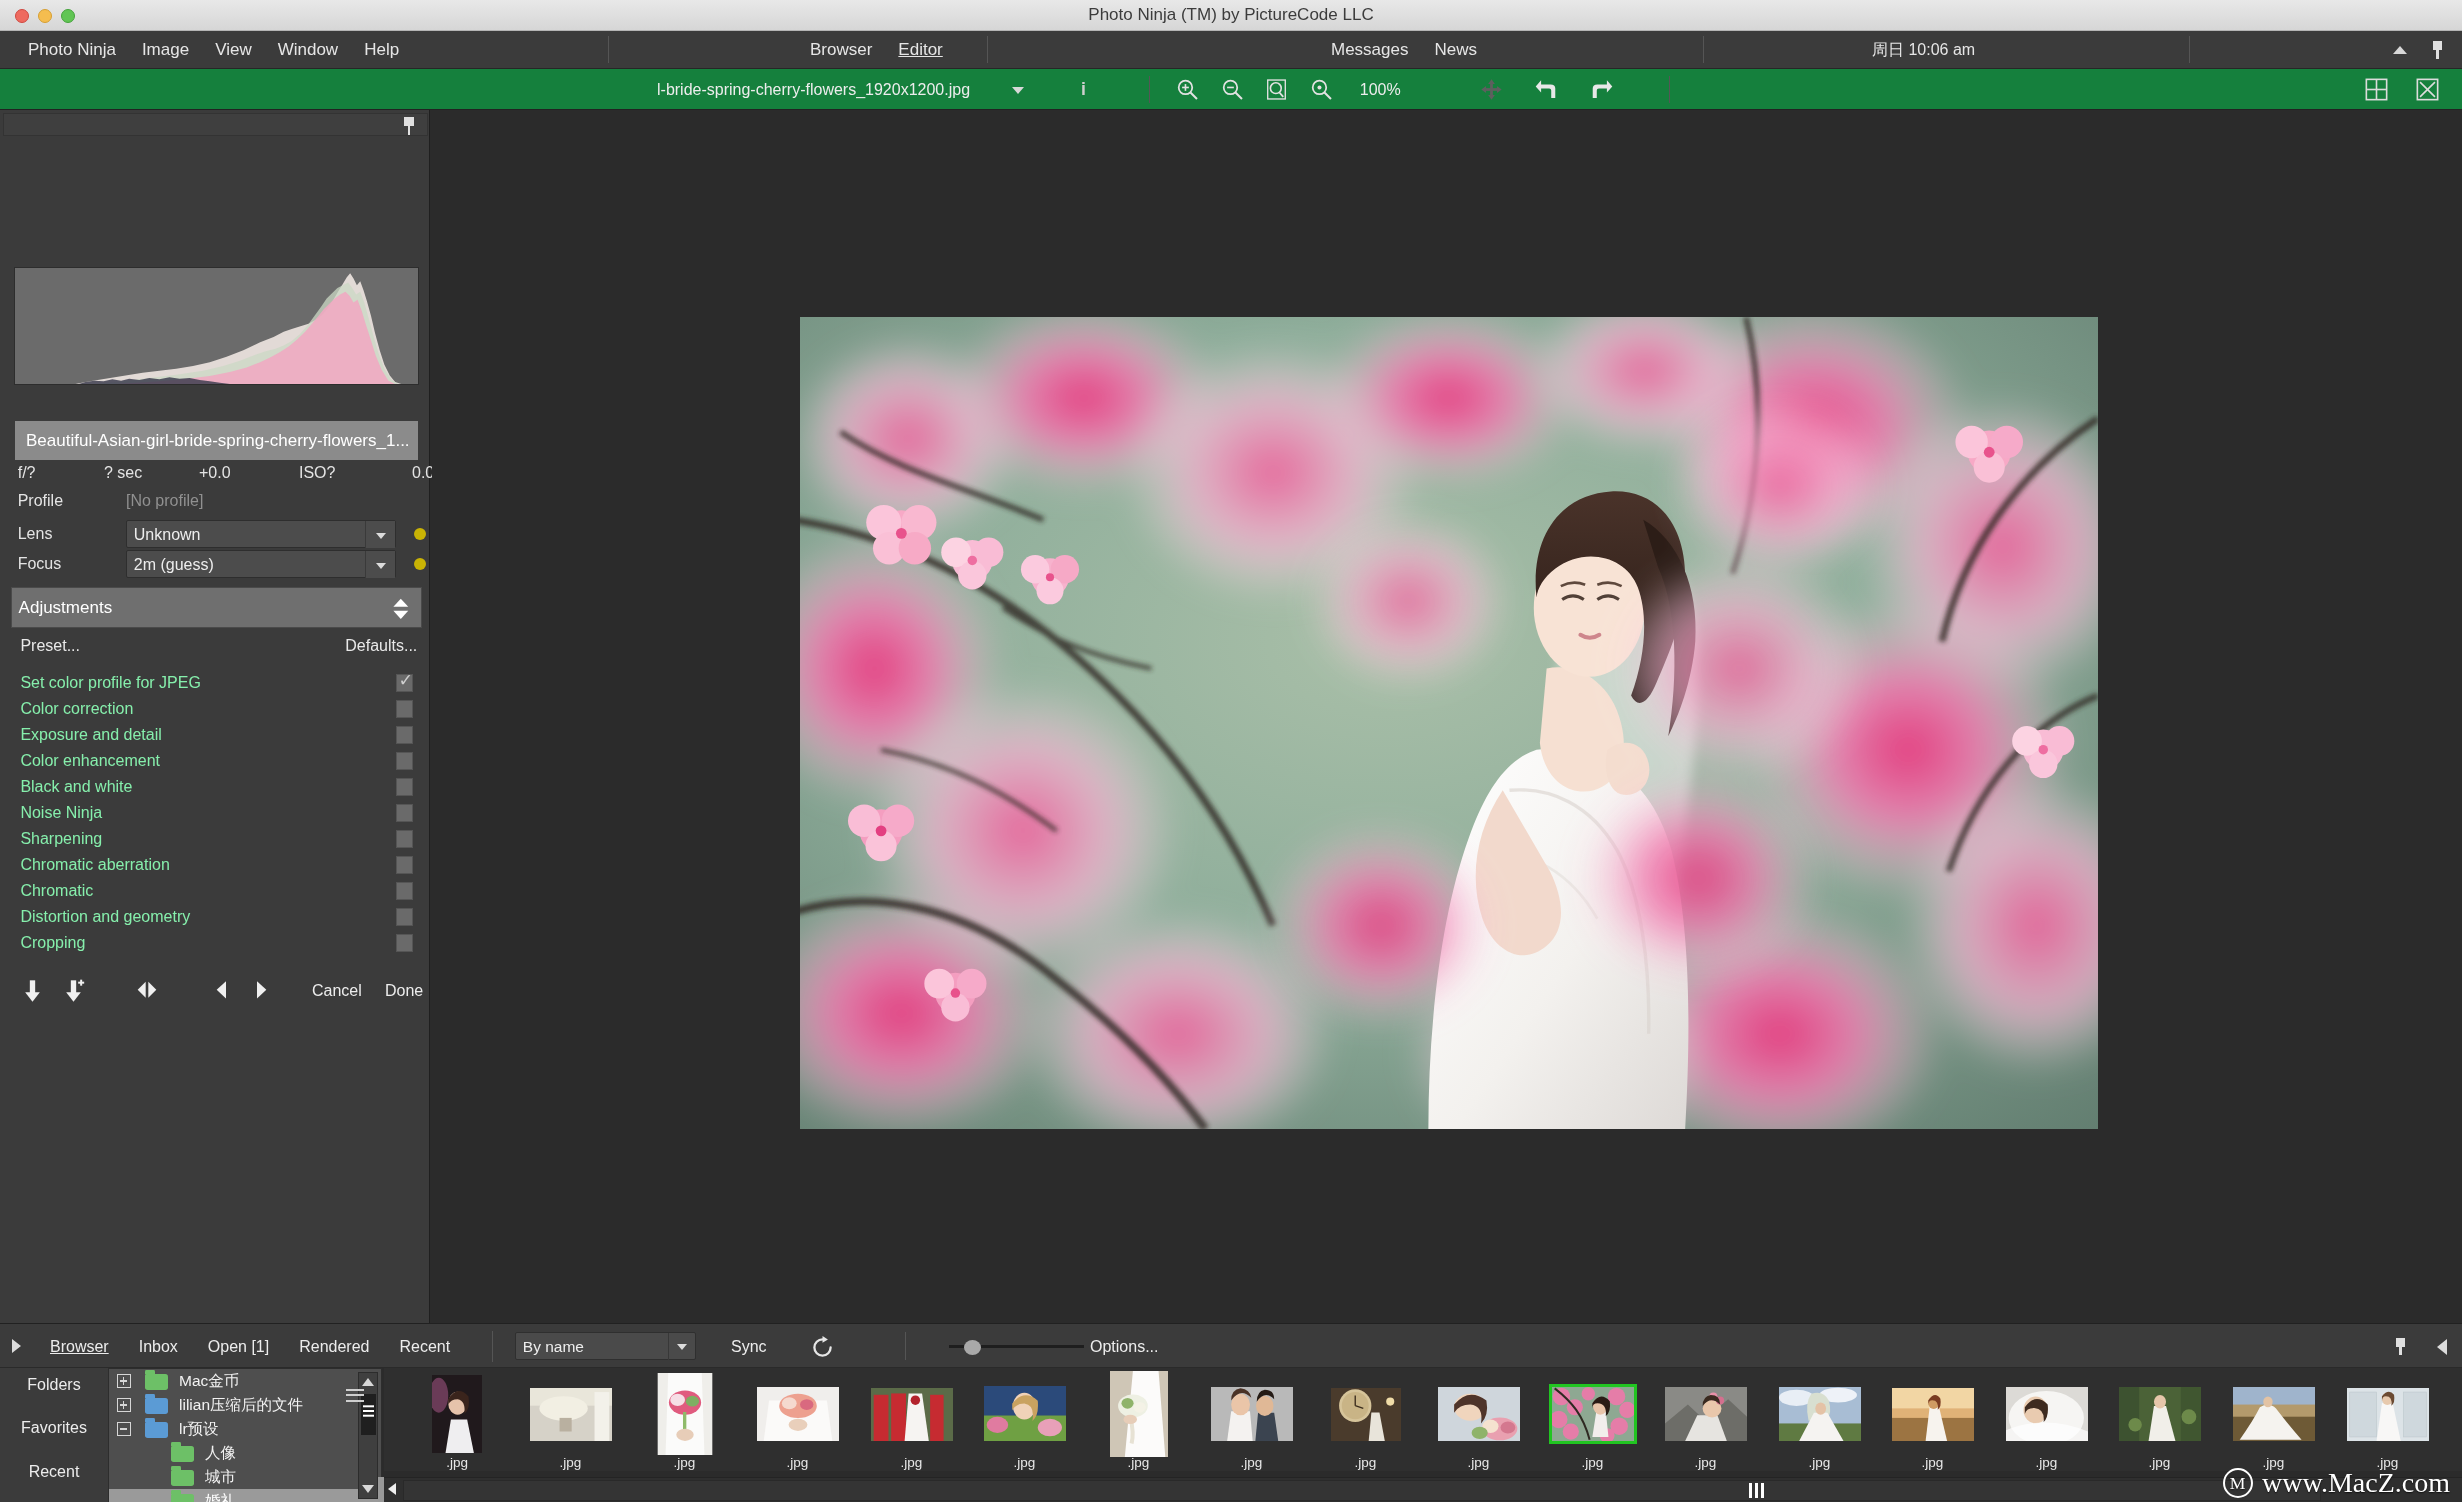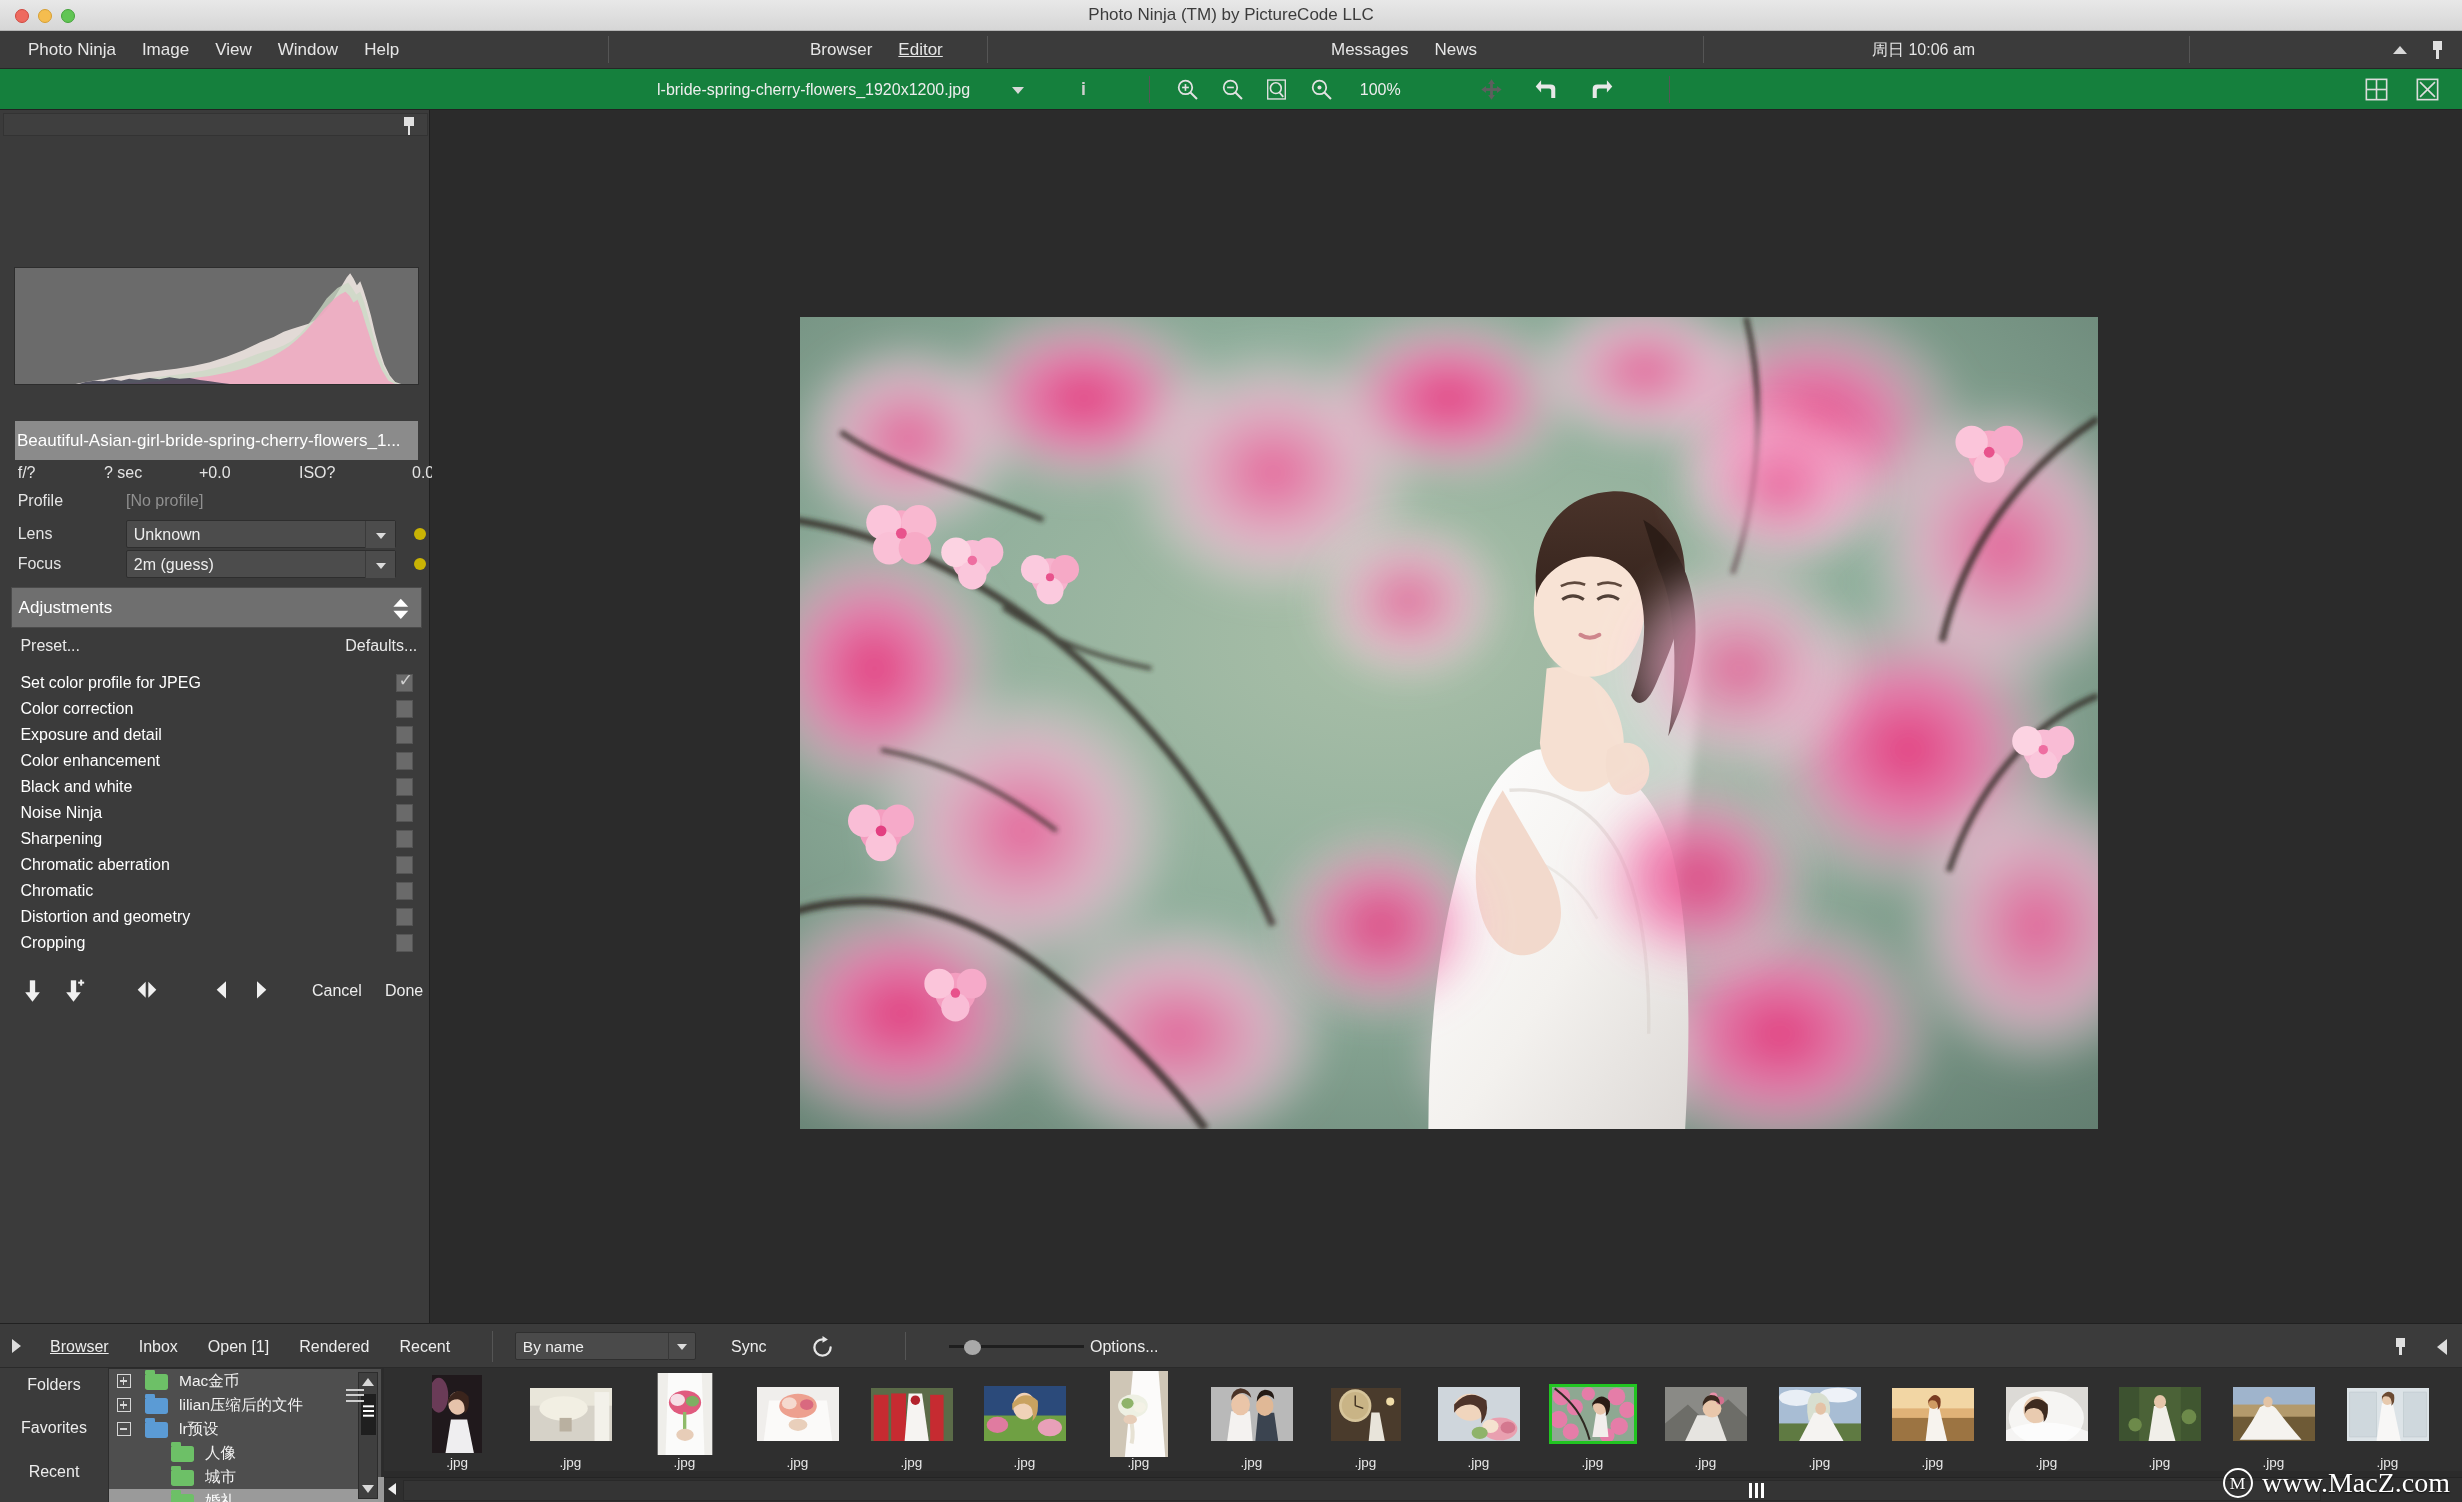--- a/index.html
+++ b/index.html
@@ -85,21 +85,21 @@
 
   .histobox {
     position: absolute; left: 13.5px; top: 157px; width: 405px; height: 118px;
     background: #6b6b6b; border: 0.7px solid #2d2d2d;
   }
   .histobox svg { display: block; width: 100%; height: 100%; }
 
   .fname-field {
     position: absolute; left: 15px; top: 311px; width: 403px; height: 39px;
     background: #8b8b8b; color: #fff; font-size: 17px;
-    line-height: 39px; padding-left: 2px; white-space: nowrap; overflow: hidden;
+    line-height: 39px; padding-left: 11px; white-space: nowrap; overflow: hidden;
   }
   .exifrow {
     position: absolute; left: 15px; top: 354px; width: 403px; height: 27px;
     font-size: 16px; color: #e4e4e4;
   }
   .exifrow span { position: absolute; top: 0; }
   .e1 { left: 2.7px; } .e2 { left: 89px; } .e3 { left: 184px; } .e4 { left: 284px; } .e5 { left: 354px; margin-left: 43px; }
 
   .profrow { position: absolute; left: 15px; top: 382px; width: 403px; height: 28px; font-size: 16px; }
   .profrow .lbl { position: absolute; left: 2.7px; color: #e4e4e4; }
@@ -123,21 +123,21 @@
   }
   .adjhdr .t { position: absolute; left: 6.8px; top: 0; line-height: 39px; font-size: 17px; color: #fff; }
   .adjhdr .updn { position: absolute; right: 10.8px; top: 9.5px; }
 
   .presetrow { position: absolute; left: 15px; top: 527px; width: 405px; height: 28px; font-size: 16px; color: #e9e9e9; }
   .presetrow .l { position: absolute; left: 5.4px; }
   .presetrow .r { position: absolute; right: 2.7px; }
 
   .adjlist { position: absolute; left: 15px; top: 560px; width: 405px; }
   .adjrow { position: relative; height: 26px; }
-  .adjrow .nm { position: absolute; left: 5.4px; top: 0; line-height: 26px; font-size: 16px; color: #ffffff; }
+  .adjrow .nm { position: absolute; left: 5.4px; top: 0; line-height: 26px; font-size: 16px; color: #86efac; }
   .adjrow .cb {
     position: absolute; right: 6.8px; top: 4px; width: 17.6px; height: 17.6px;
     background: #6a6a6a; border: 0.7px solid #555;
   }
   .adjrow .cb.checked::after {
     content: "✓"; position: absolute; left: 2px; top: -4.7px; font-size: 17.6px; color: #cfcfcf;
   }
 
   .btnrow { position: absolute; left: 15px; top: 866px; width: 405px; height: 34px; }
   .btnrow .ic-btn { position: absolute; top: 2.7px; }

